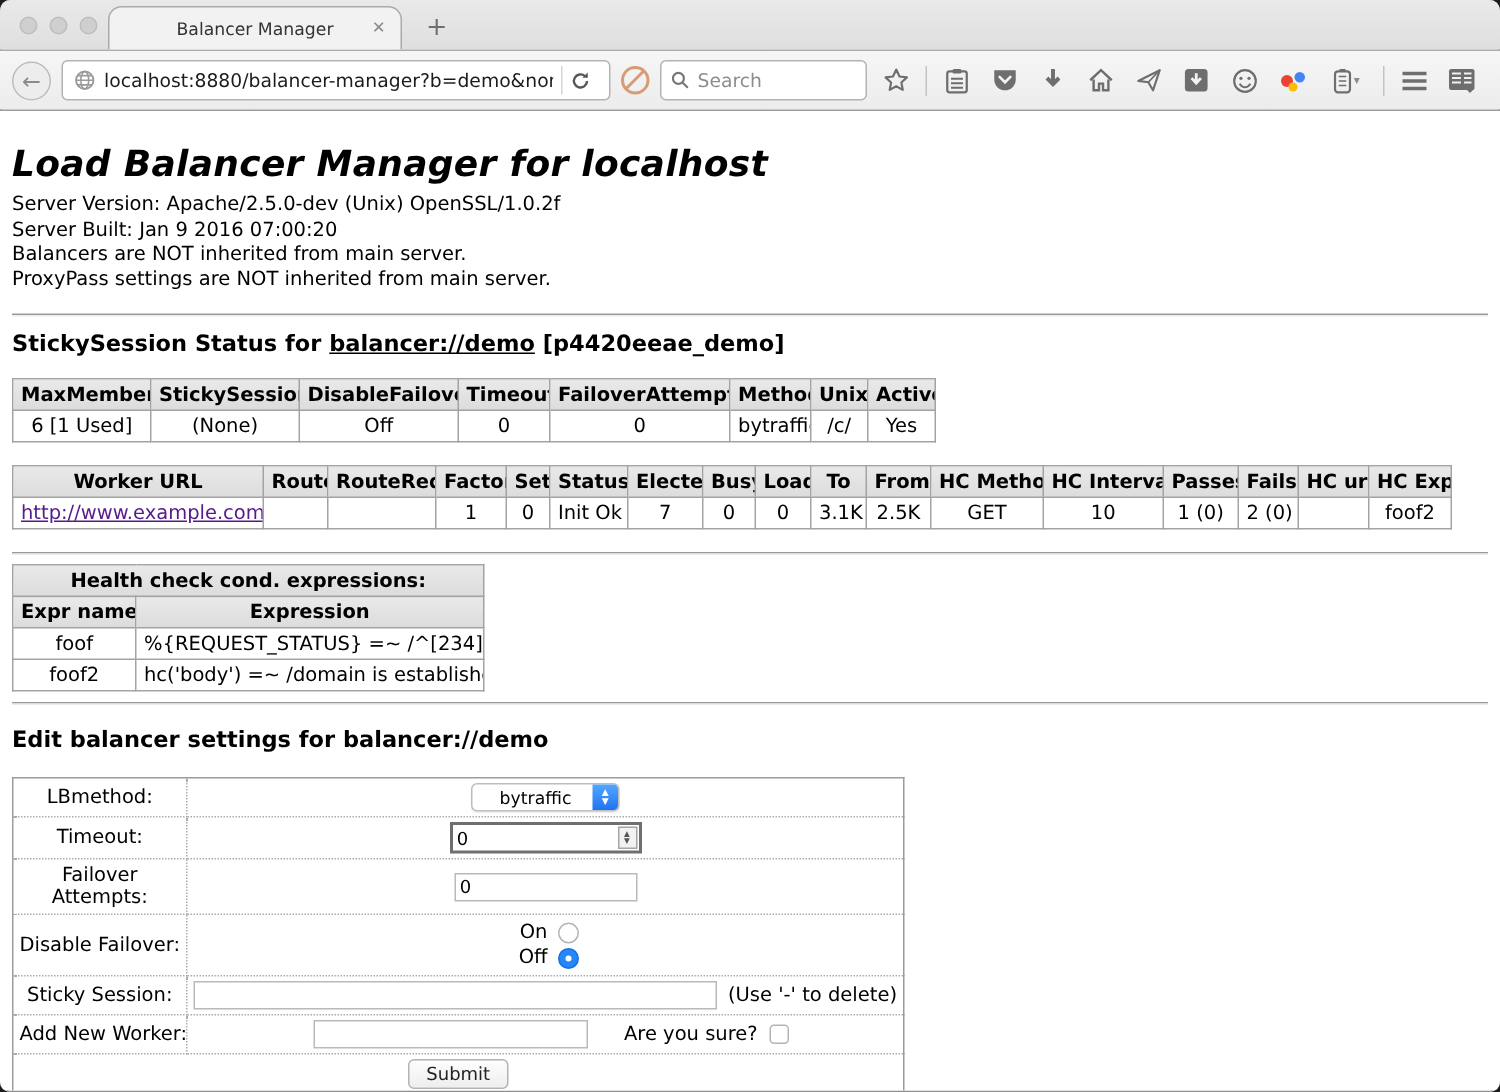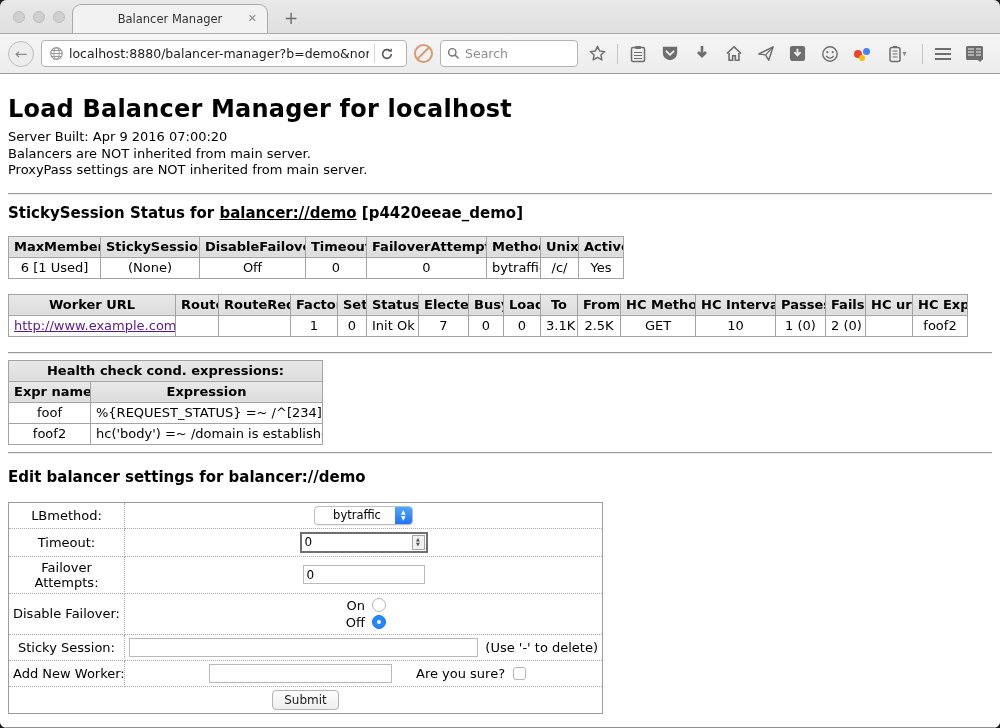--- a/index.html
+++ b/index.html
@@ -42,21 +42,21 @@
   .dots i:nth-child(1){ width:8px; height:8px; background:#ea4335; left:0; top:3px;}
   .dots i:nth-child(2){ width:6px; height:6px; background:#fbbc05; left:5px; bottom:0;}
   .dots i:nth-child(3){ width:7px; height:7px; background:#4285f4; right:0; top:1px;}
   .caret { font-size:8px; color:#8a8a8a; margin-left:1px; }
   .abp { width:19px; height:19px; border-radius:50%; border:2px solid #d89b74; position:relative; }
   .abp::after { content:""; position:absolute; left:-1px; top:6px; width:17px; height:2px; background:#d89b74;
                 transform:rotate(-45deg); }
 
   
   .content { background:#fff; padding:0 8px; height:653px; overflow:hidden; color:#000; }
-  h1.page-title { font-size:24px; font-weight:bold; padding:21px 0 6px 0; letter-spacing:0.2px; }
+  h1.page-title { font-size:24px; font-weight:bold; padding:21px 0 6px 0; letter-spacing:0.2px;font-style:italic; }
   .info-line { font-size:13px; line-height:16.6px; }
   hr.rule { border:none; border-top:1px solid #9a9a9a; border-bottom:1px solid #ececec; margin:7px 0; }
   h3.sec { font-size:15px; font-weight:bold; margin:9px 0 14px 0; }
   h3.sec a { color:#000000; }
   table.grid { border-collapse:collapse; table-layout:fixed; margin-bottom:15px; font-size:13px; }
   table.grid th, table.grid td { border:1px solid #a3a3a3; padding:1px 5px; height:21px; text-align:center;
                                  overflow:hidden; white-space:nowrap; }
   table.grid th { background:linear-gradient(#e9e9e9,#dcdcdc); font-weight:bold; }
   table.grid td.l { text-align:left; }
   a.plink { color:#551a8b; text-decoration:underline; }
@@ -219,21 +219,22 @@
           <path d="M3 4h6M3 7h6M3 10h6M11 4h5M11 7h5M11 10h5" stroke="#f0f0f0" stroke-width="1.2"></path>
           <path d="M12 14l3 3 3-3z" fill="#6e6e6e"></path>
         </svg>
     </span>
   </div>
 
   <div class="content">
     <h1 class="page-title">Load Balancer Manager for localhost</h1>
 
     <div>
-      <div class="info-line">Server Built: Apr 9 2016 07:00:20</div>
+      <div class="info-line">Server Version: Apache/2.5.0-dev (Unix) OpenSSL/1.0.2f</div>
+      <div class="info-line">Server Built: Jan 9 2016 07:00:20</div>
       <div class="info-line">Balancers are NOT inherited from main server.</div>
       <div class="info-line">ProxyPass settings are NOT inherited from main server.</div>
     </div>
 
     <hr class="rule" style="margin-top:14px">
 
     <h3 class="sec"><span>StickySession Status for </span><a href="#" class="plink">balancer://demo</a><span> [p4420eeae_demo]</span></h3>
 
     <table class="grid" style="width:615px">
       <colgroup>

